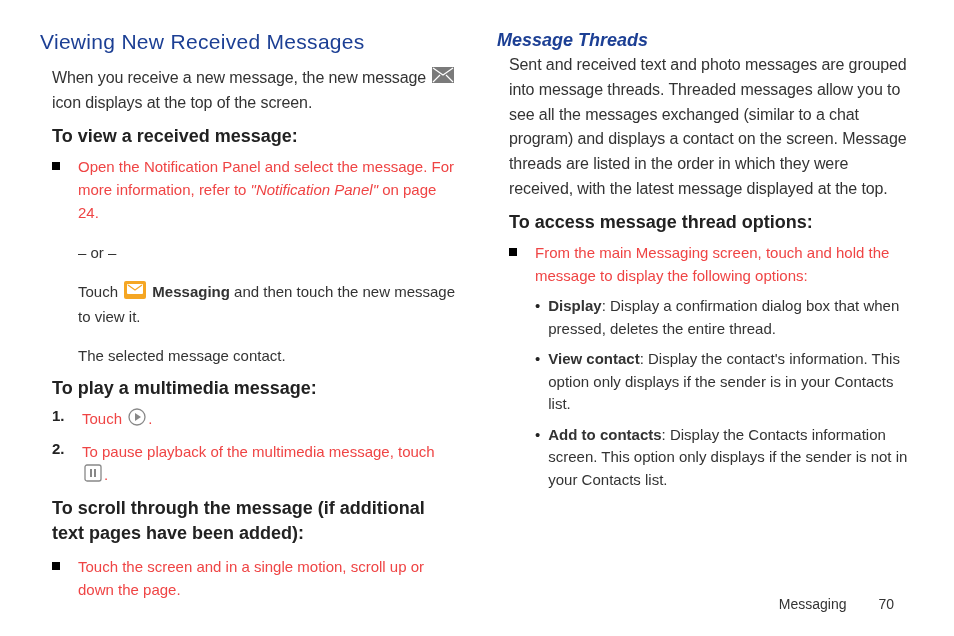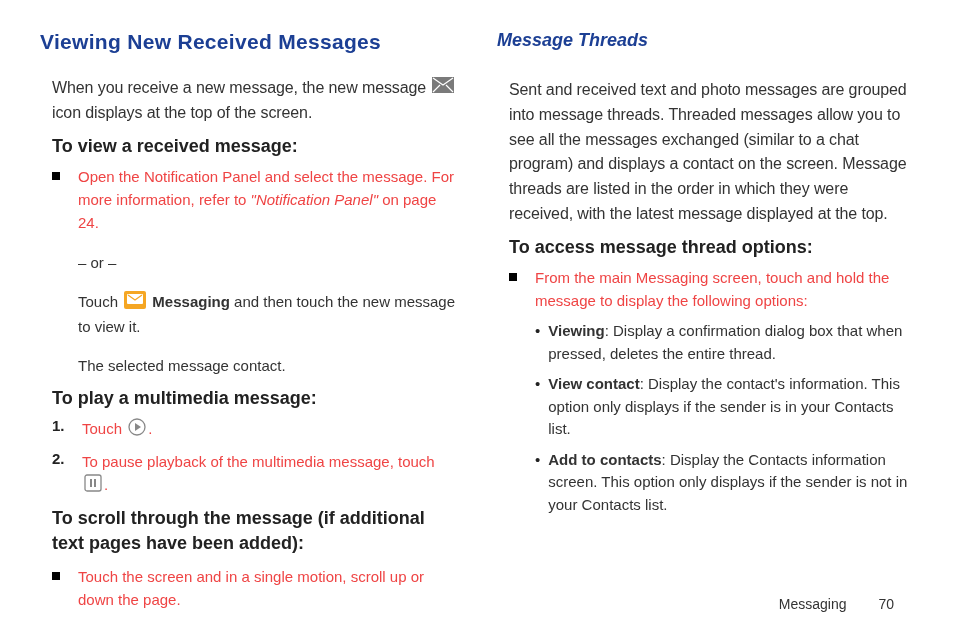--- a/index.html
+++ b/index.html
@@ -15,32 +15,32 @@
     .columns {
       display: flex;
       gap: 40px;
     }
     .col {
       flex: 1;
       min-width: 0;
     }
     .heading-main {
       color: #1c3f94;
-      font-weight: 700;
+      font-weight: 400;
       font-size: 21px;
       letter-spacing: 0.3px;
-      margin-bottom: 22px;
+      margin-bottom: 12px;
       font-family: Arial, Helvetica, sans-serif;
     }
     .heading-sub {
       color: #1c3f94;
       font-weight: 700;
       font-style: italic;
       font-size: 18px;
-      margin-bottom: 27px;
+      margin-bottom: 2px;
     }
     .para {
       font-size: 16px;
       line-height: 1.55;
       margin-bottom: 10px;
       color: #333;
       font-family: "Helvetica Neue", Helvetica, Arial, sans-serif;
       font-stretch: condensed;
       letter-spacing: -0.1px;
     }
@@ -210,21 +210,21 @@
     <div class="bold-lead" style="padding-left:12px;">To access message thread options:</div>
 
     <div class="bullet-item">
       <div class="bullet-marker"></div>
       <div class="bullet-text">From the main Messaging screen, touch and hold the message to display the following options:</div>
     </div>
 
     <div class="circ-item">
       <div class="circ-marker">•</div>
       <div class="circ-text">
-        <b>Viewing</b><span>: Display a confirmation dialog box that when pressed, deletes the entire thread.</span>
+        <b>Display</b><span>: Display a confirmation dialog box that when pressed, deletes the entire thread.</span>
       </div>
     </div>
 
     <div class="circ-item">
       <div class="circ-marker">•</div>
       <div class="circ-text">
         <b>View contact</b><span>: Display the contact's information. This option only displays if the sender is in your Contacts list.</span>
       </div>
     </div>
 

